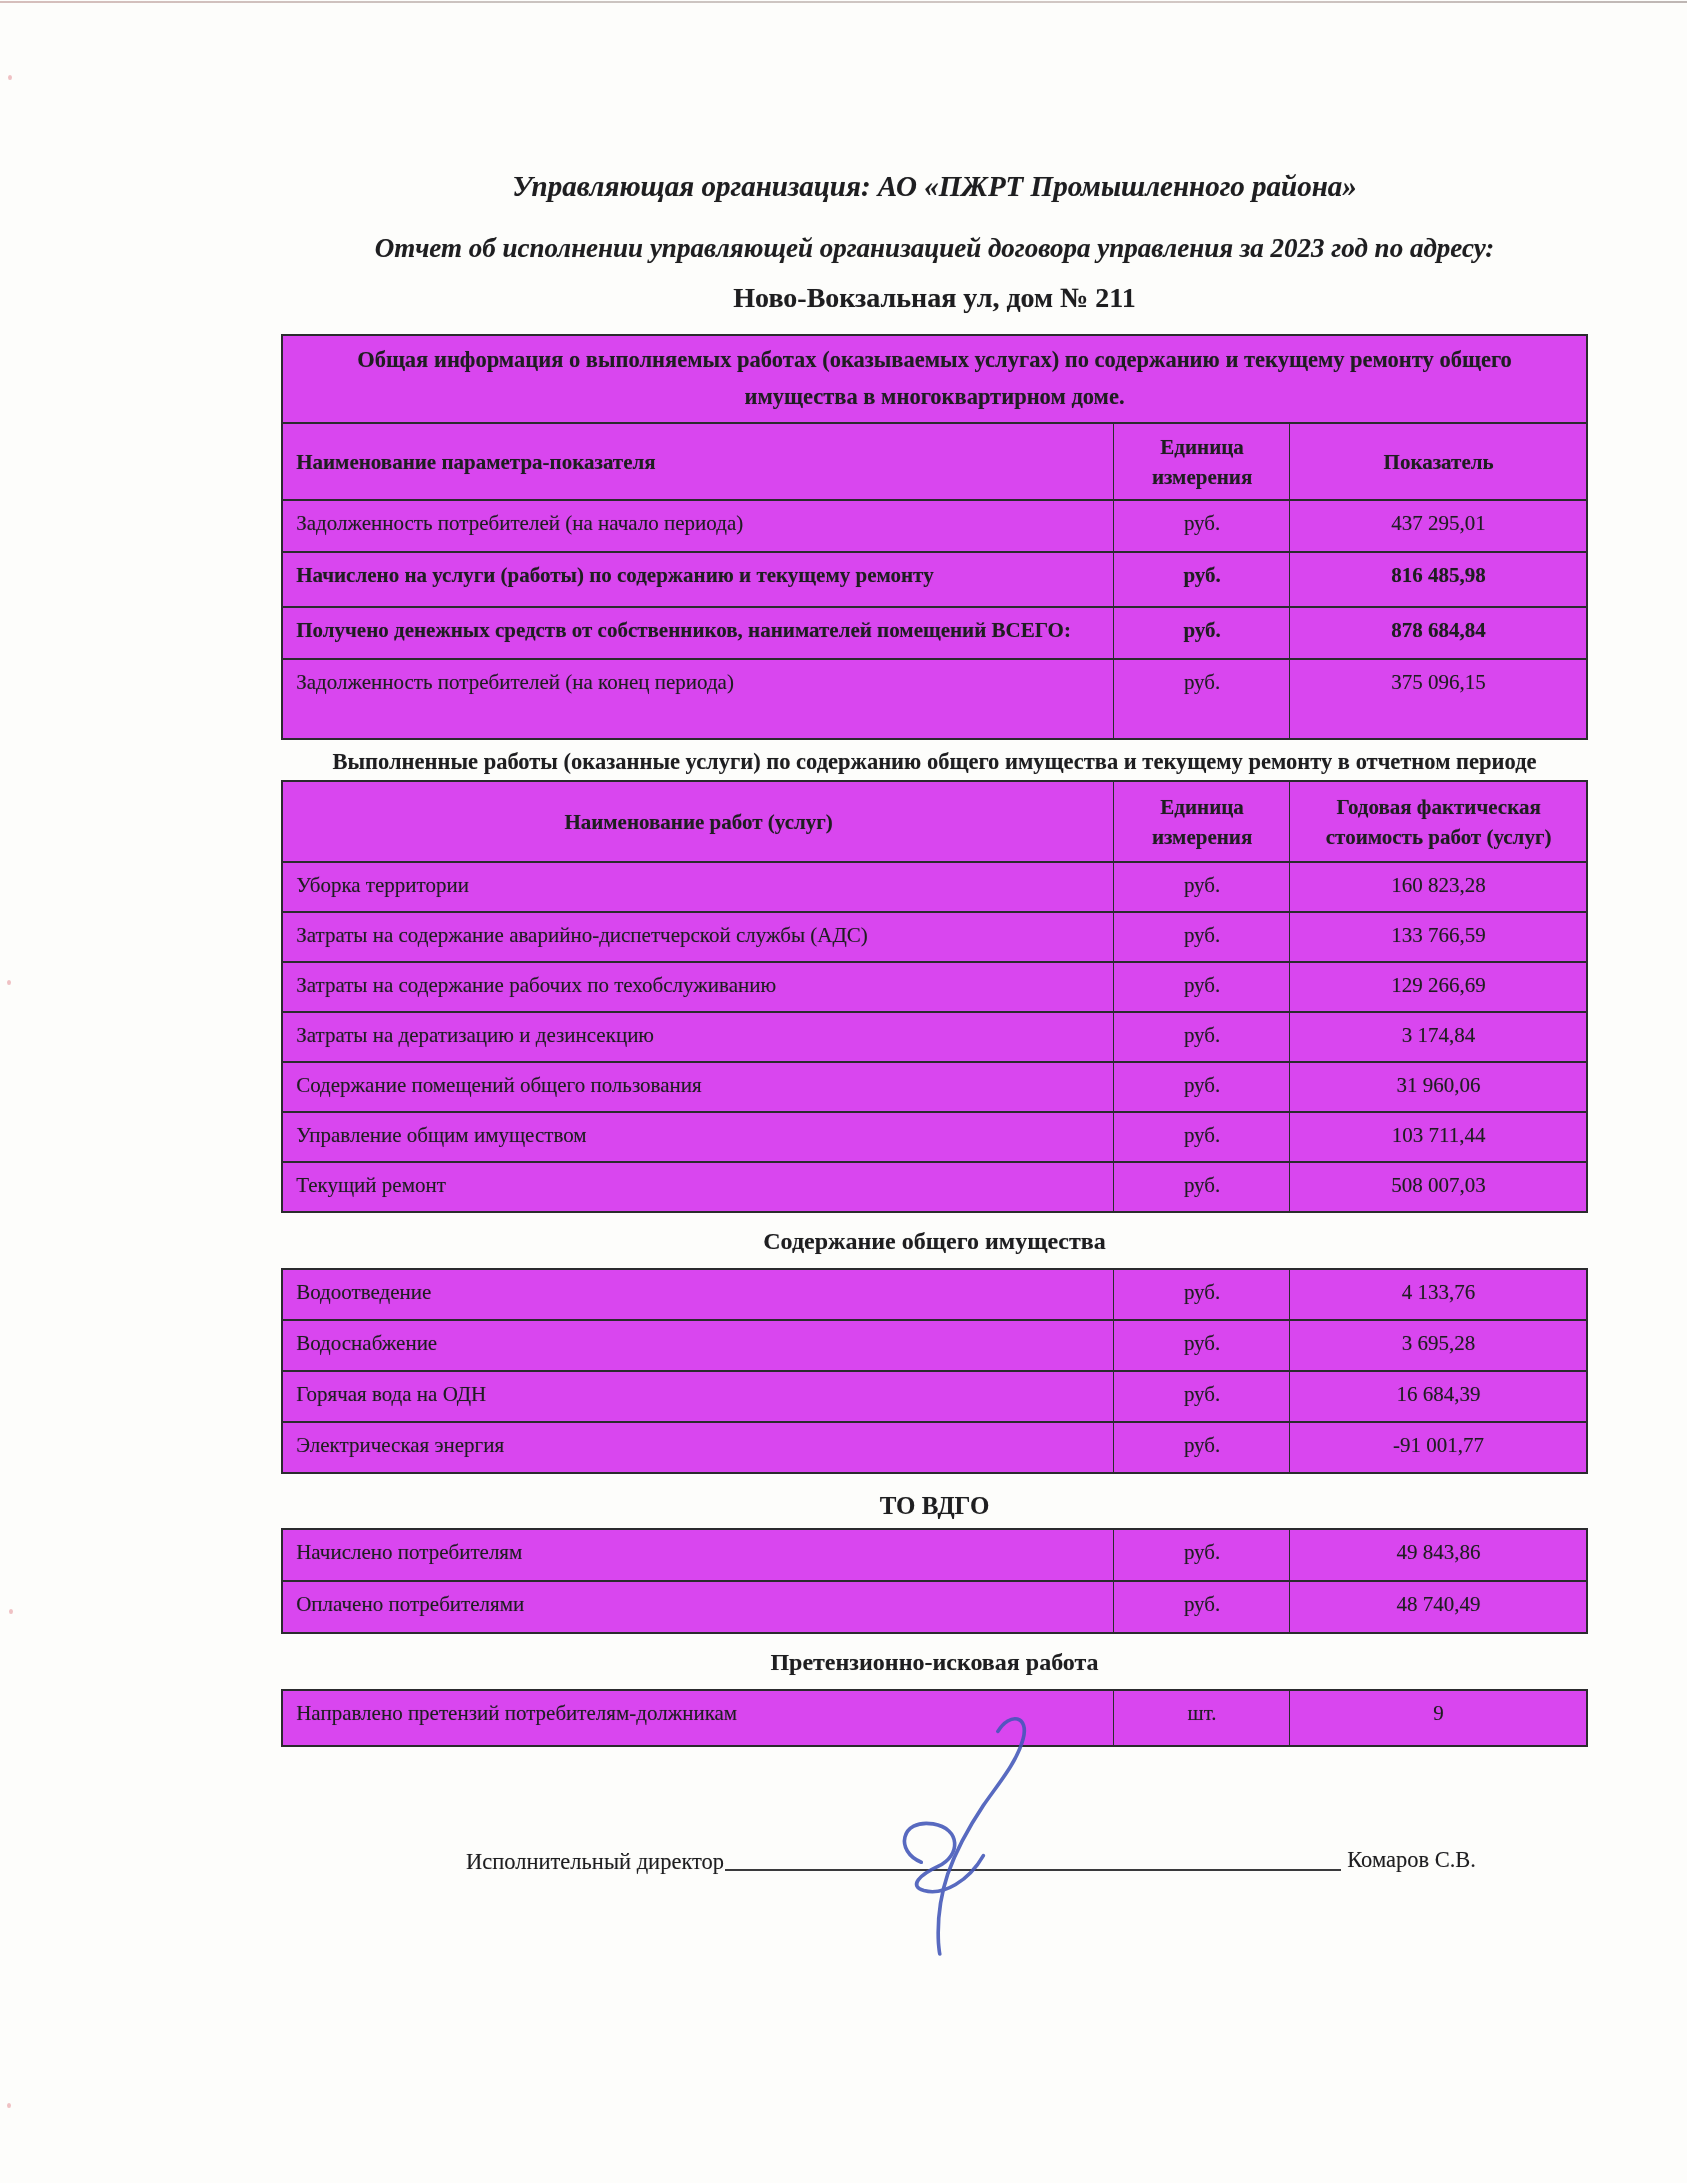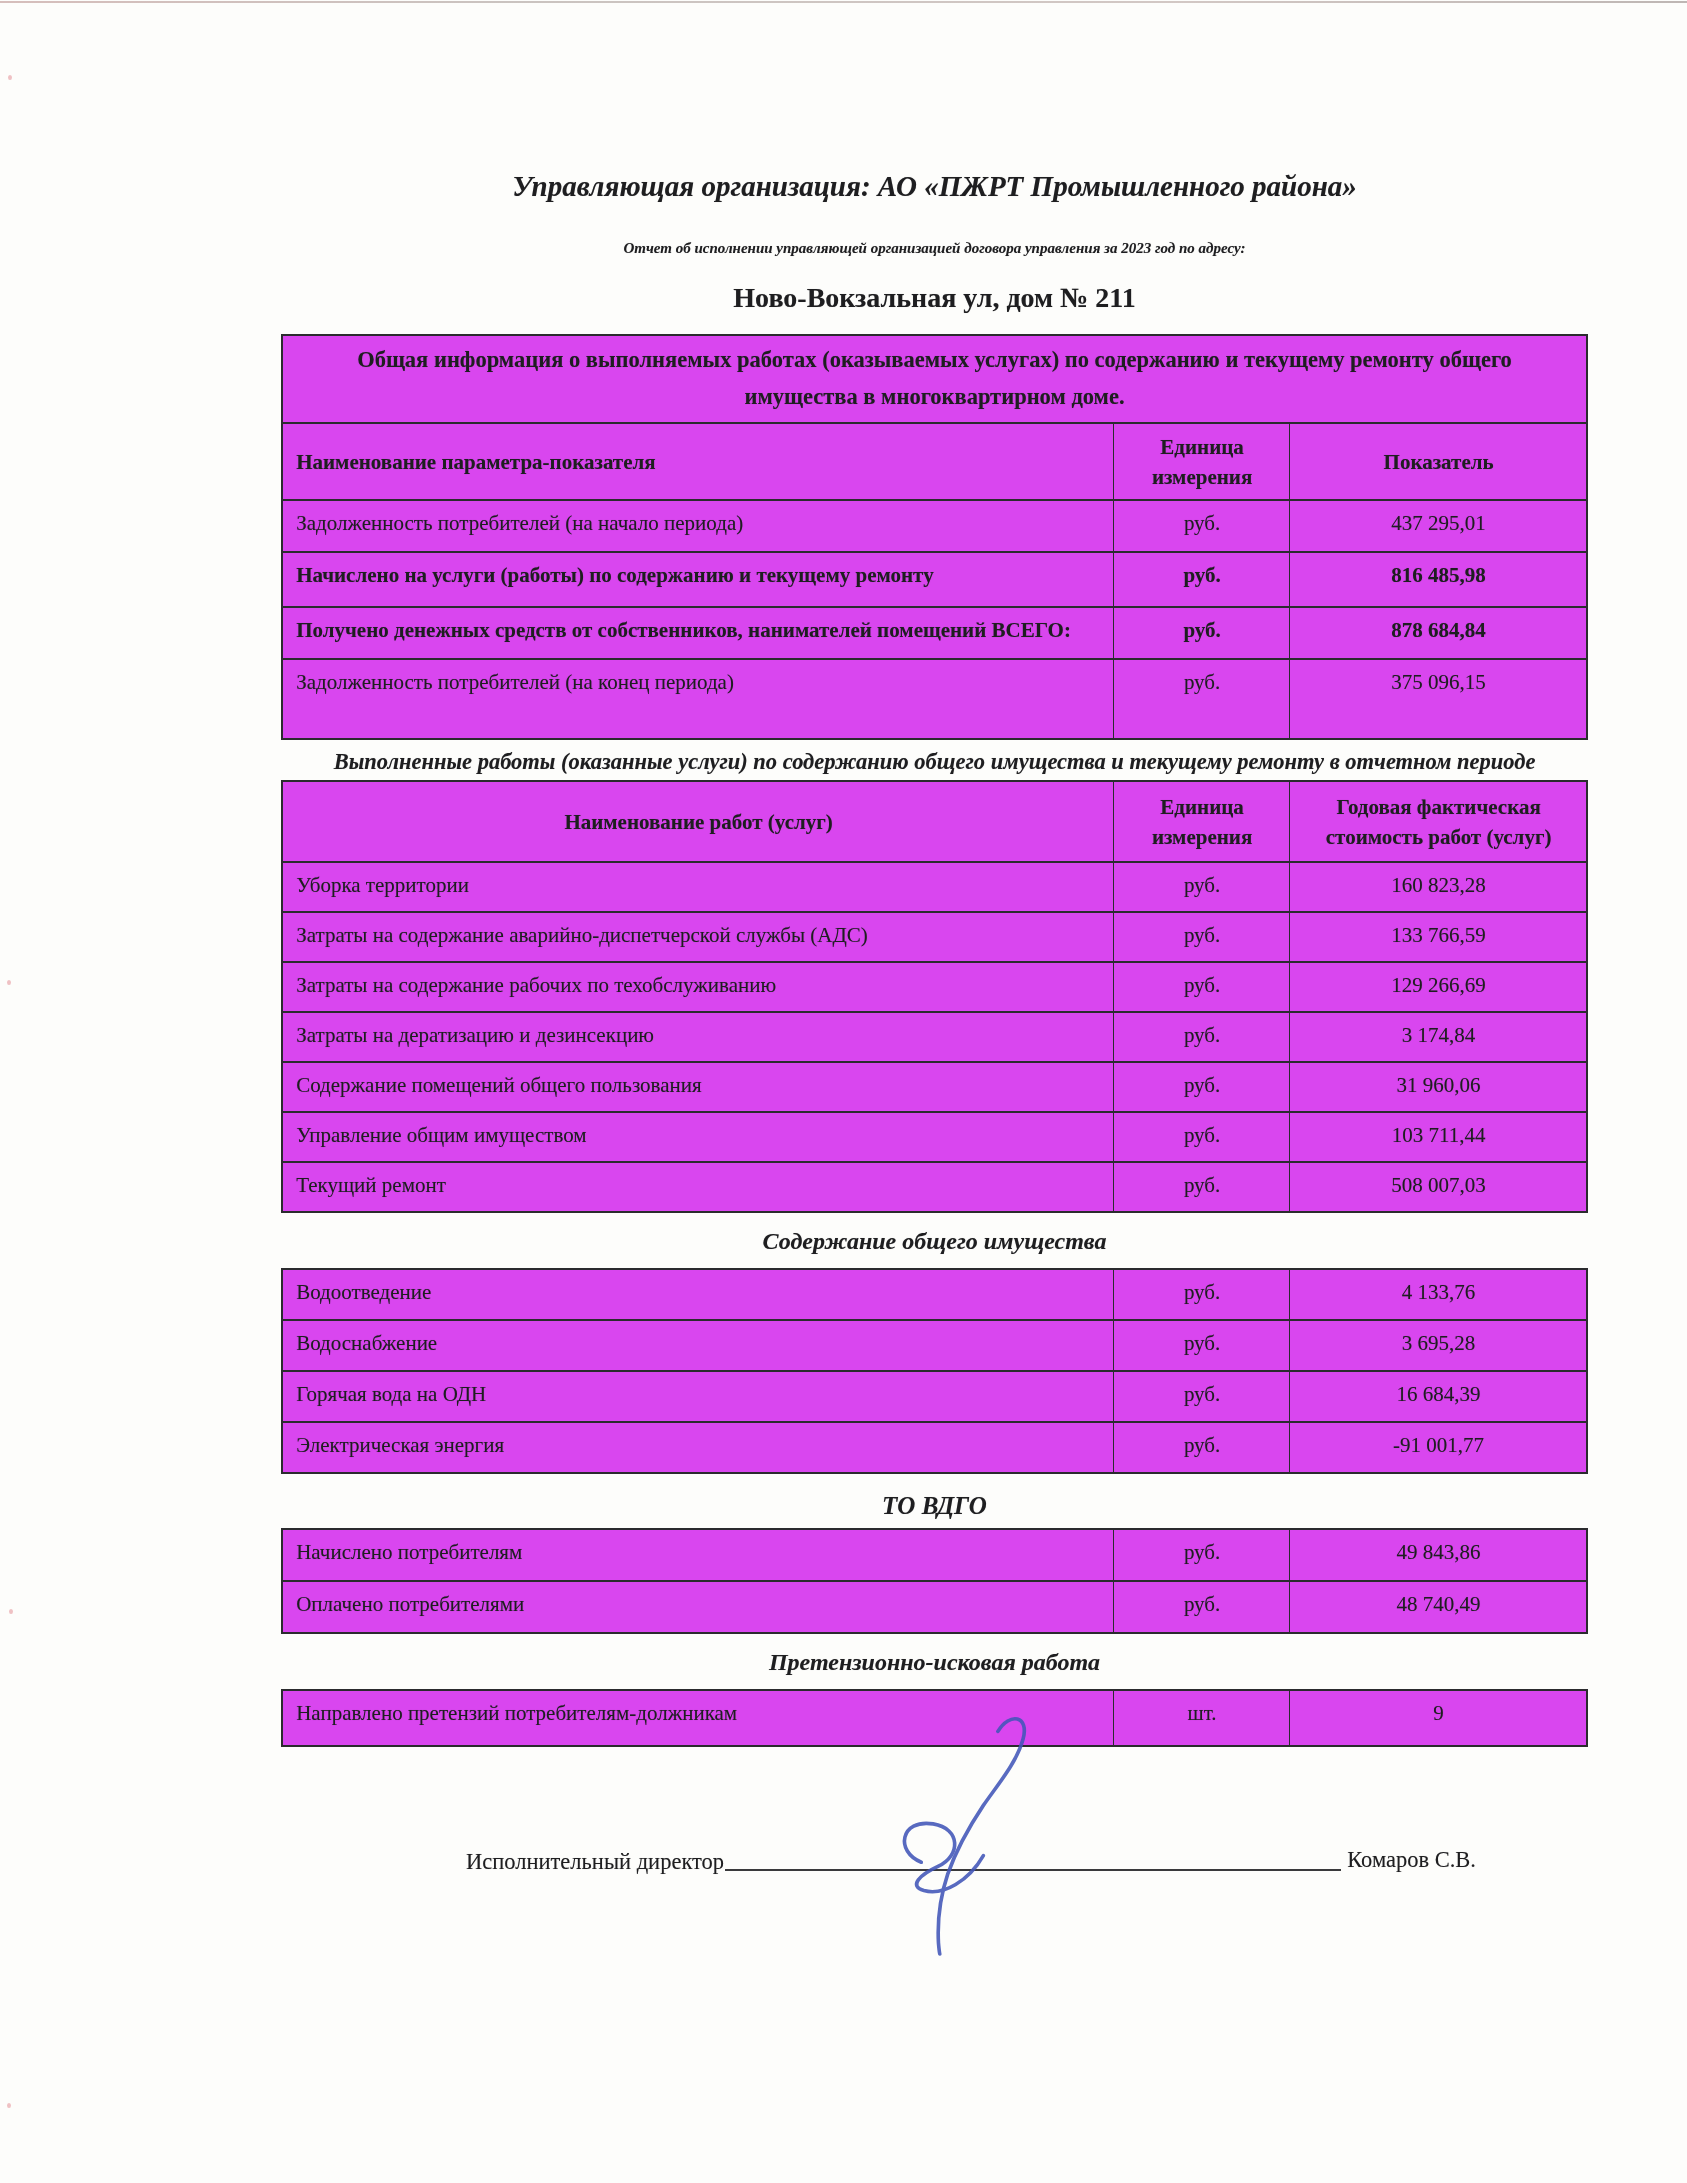--- a/index.html
+++ b/index.html
@@ -26,21 +26,21 @@
   }
   .doc-title{
     margin:167px 0 12px 0;
     text-align:center;
     font-size:29px;line-height:38px;
     font-weight:bold;font-style:italic;
   }
   .doc-subtitle{
     margin-top:30px;
     text-align:center;
-    font-size:15px;line-height:26.5px;
+    font-size:27px;line-height:26.5px;
     font-weight:bold;font-style:italic;
   }
   .doc-address{
     margin-top:18.5px;
     text-align:center;
     font-size:28px;line-height:36px;
     font-weight:bold;
   }
   
   .tbl{
@@ -76,21 +76,21 @@
   .hcell.center{justify-content:center;text-align:center;}
   .bold .cell{font-weight:bold;}
   
   .mh130{min-height:86px}.mh112{min-height:74px}
   .mh76{min-height:50px}.mh80{min-height:53px}.mh118{min-height:78px}
   .mh120{min-height:79px}.mh73{min-height:48px}.mh74{min-height:49px}
   .mh75{min-height:50px}.mh82{min-height:54px}
   
   .sec-heading{
     text-align:center;font-weight:bold;
-    font-size:22.5px;line-height:34px;font-style:italic;
+    font-size:22.5px;line-height:34px;
   }
   .hd-works{margin-top:5.3px;padding:0 20px;}
   .hd-maint{margin-top:10.6px;font-size:24px;}
   .hd-vdgo{margin-top:14.6px;font-size:25px;}
   .hd-claims{margin-top:10.6px;font-size:24px;}
   .tbl.t2{margin-top:1.3px;}
   .tbl.t3{margin-top:10.6px;}
   .tbl.t4{margin-top:5.3px;}
   .tbl.t5{margin-top:10.6px;}
   

